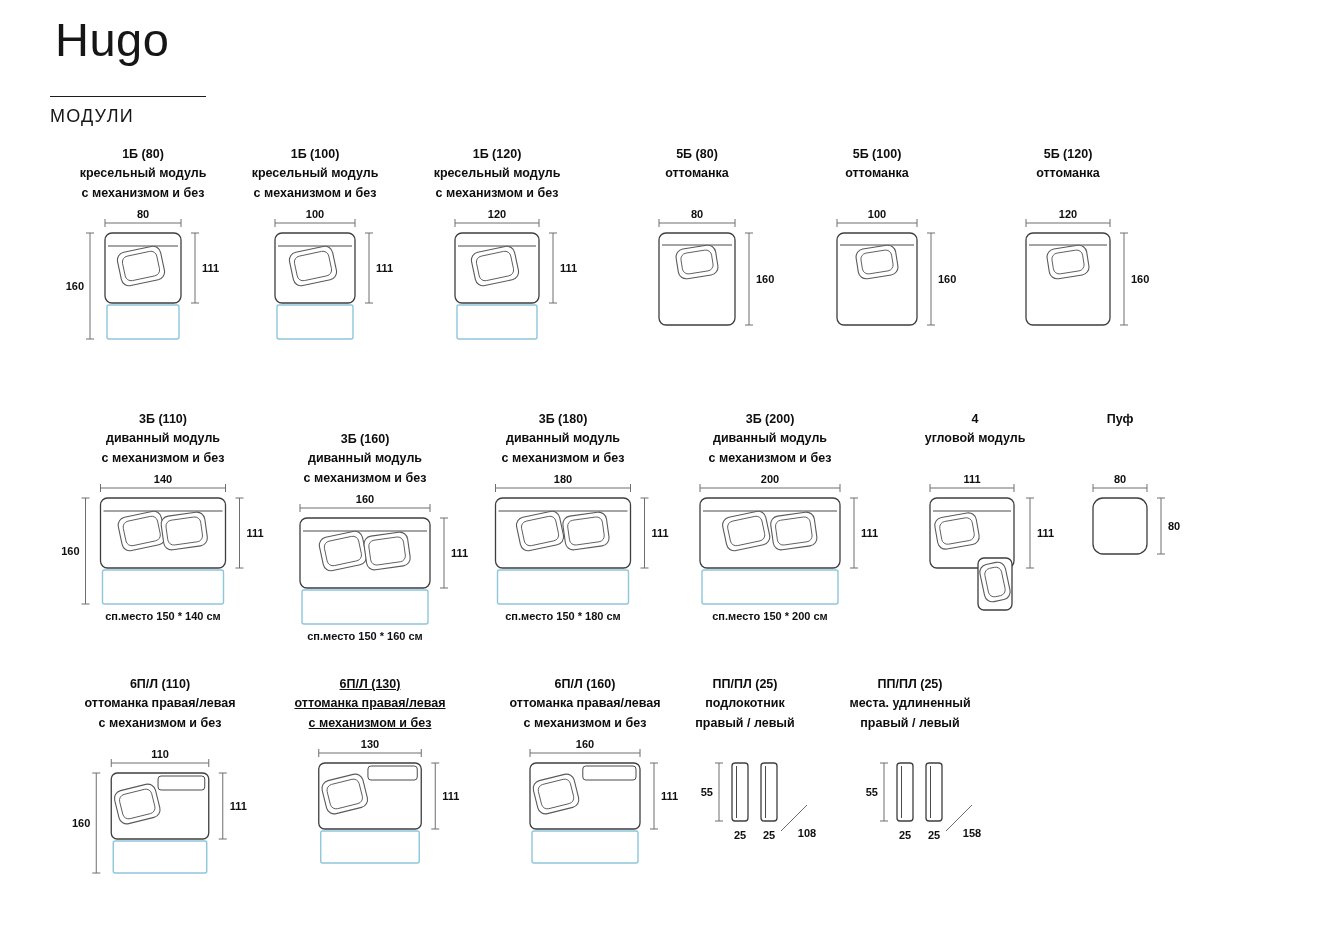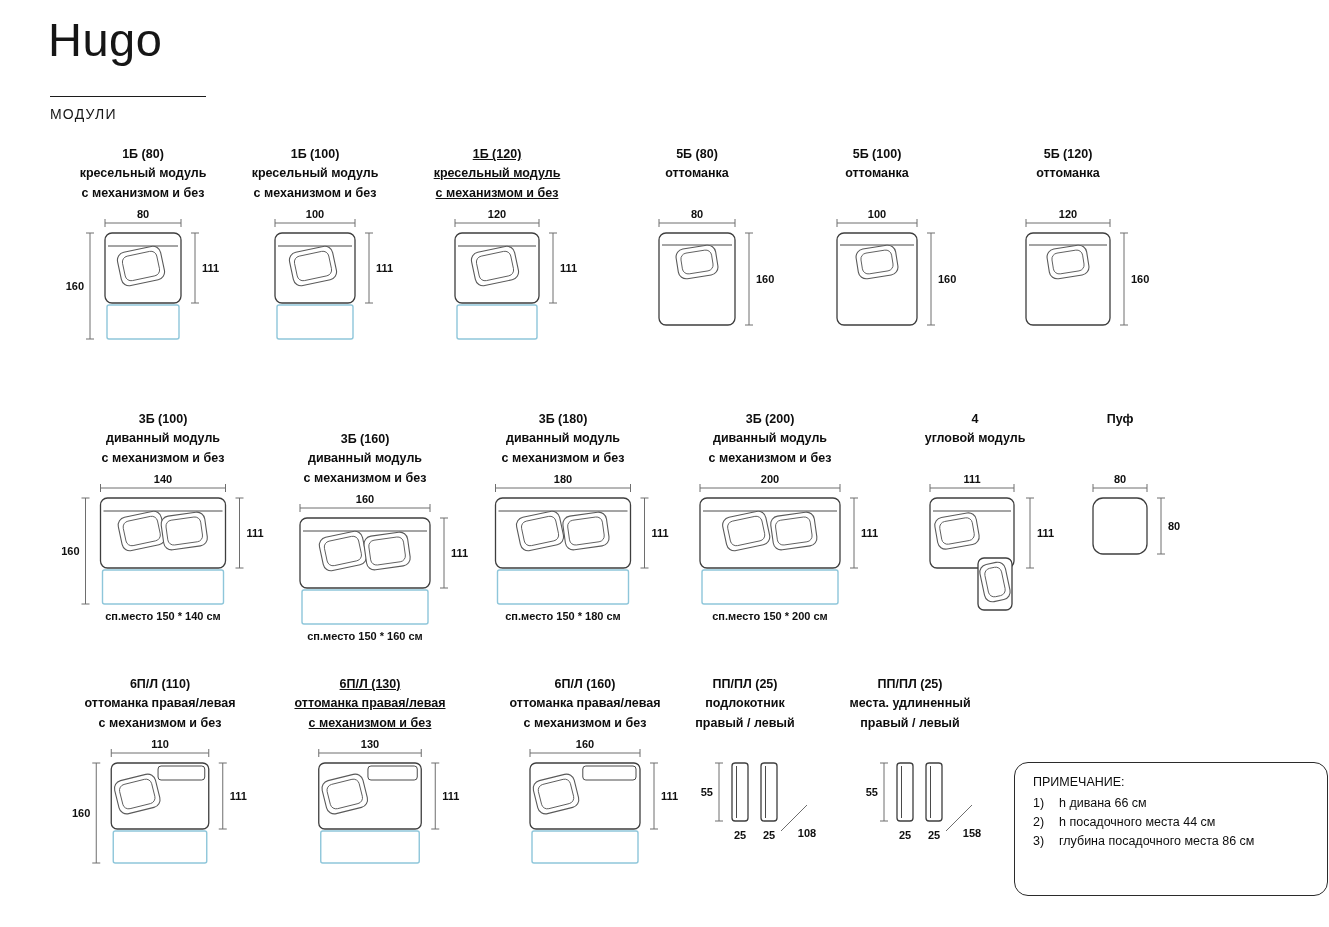--- a/index.html
+++ b/index.html
@@ -1,20 +1,20 @@
 <!DOCTYPE html>
 <html><head>
 <meta charset="utf-8">
 <style>
   html,body{margin:0;padding:0;background:#fff}
   body{font-family:"Liberation Sans",sans-serif;color:#111}
   #page{position:relative;width:1329px;height:927px;background:#fff;overflow:hidden}
-  .brand{position:absolute;left:48px;top:12px;font-size:47px;font-weight:400;letter-spacing:.5px;color:#161616}
+  .brand{position:absolute;left:55px;top:12px;font-size:47px;font-weight:400;letter-spacing:.5px;color:#161616}
   .brand-rule{position:absolute;left:50px;top:96px;width:156px;height:0;border-top:1.6px solid #1c1c1c}
-  .page-subtitle{position:absolute;left:50px;top:106px;font-size:14px;letter-spacing:1.2px;color:#161616}
+  .page-subtitle{position:absolute;left:50px;top:106px;font-size:18px;letter-spacing:1.2px;color:#161616}
   #modules{position:absolute;inset:0}
   .module-cell{position:absolute;width:230px;display:flex;flex-direction:column;align-items:center}
   .mtitle{height:62px;width:230px;text-align:center;font-weight:700;font-size:12.5px;line-height:1.55;color:#0d0d0d}
   .note-box{position:absolute;left:1014px;top:762px;width:278px;height:110px;border:1.5px solid #2b2b2b;border-radius:14px;padding:12px 16px 10px 18px;background:#fff}
   .note-title{font-size:12.5px;margin-bottom:5px;color:#0d0d0d}
   .note-row{display:flex;font-size:12.5px;line-height:1.5;color:#0d0d0d}
   .note-num{width:26px;flex:0 0 26px}
   svg{display:block}
   svg text{font-family:"Liberation Sans",sans-serif}
   .dim{stroke:#6e6e6e;stroke-width:1}
@@ -78,21 +78,21 @@
           <g transform="translate(113 59) rotate(-12)">
             <rect class="pil" x="-22" y="-17" width="44" height="34" rx="8"></rect>
             <rect class="pil2" x="-17.5" y="-12.5" width="35" height="25" rx="6"></rect>
           </g>
           <line class="dim" x1="169" y1="26" x2="169" y2="96"></line>
           <line class="dim" x1="165" y1="26" x2="173" y2="26"></line>
           <line class="dim" x1="165" y1="96" x2="173" y2="96"></line>
           <text class="dimlbl" x="176" y="65" text-anchor="start">111</text>
         </svg>
       </div>
-      <div class="module-cell" style="left: 382px; top: 145px; text-decoration: underline;">
+      <div class="module-cell" style="left: 382px; top: 145px;">
         <div class="mtitle">
           <div>1Б (120)</div>
           <div>кресельный модуль</div>
           <div>с механизмом и без</div>
         </div>
         <svg width="230" height="140" viewBox="0 0 230 140">
           <line class="dim" x1="73" y1="16" x2="157" y2="16"></line>
           <line class="dim" x1="73" y1="12" x2="73" y2="20"></line>
           <line class="dim" x1="157" y1="12" x2="157" y2="20"></line>
           <text class="dimlbl" x="115" y="11" text-anchor="middle">120</text>
@@ -170,21 +170,21 @@
             <rect class="pil2" x="-15.5" y="-10.5" width="31" height="21" rx="6"></rect>
           </g>
           <line class="dim" x1="171" y1="26" x2="171" y2="118"></line>
           <line class="dim" x1="167" y1="26" x2="175" y2="26"></line>
           <line class="dim" x1="167" y1="118" x2="175" y2="118"></line>
           <text class="dimlbl" x="178" y="76" text-anchor="start">160</text>
         </svg>
       </div>
       <div class="module-cell" style="left: 48px; top: 410px;">
         <div class="mtitle">
-          <div>3Б (100)</div>
+          <div>3Б (110)</div>
           <div>диванный модуль</div>
           <div>с механизмом и без</div>
         </div>
         <svg width="230" height="158" viewBox="0 0 230 158">
           <line class="dim" x1="52.5" y1="16" x2="177.5" y2="16"></line>
           <line class="dim" x1="52.5" y1="12" x2="52.5" y2="20"></line>
           <line class="dim" x1="177.5" y1="12" x2="177.5" y2="20"></line>
           <text class="dimlbl" x="115" y="11" text-anchor="middle">140</text>
           <rect x="54.5" y="98" width="121" height="34" rx="2" fill="#fff" stroke="#8ec6da" stroke-width="1.4"></rect>
           <rect class="furn" x="52.5" y="26" width="125" height="70" rx="7"></rect>
@@ -331,21 +331,21 @@
           <line class="dim" x1="88" y1="12" x2="88" y2="20"></line>
           <line class="dim" x1="142" y1="12" x2="142" y2="20"></line>
           <text class="dimlbl" x="115" y="11" text-anchor="middle">80</text>
           <rect class="furn" x="88" y="26" width="54" height="56" rx="10"></rect>
           <line class="dim" x1="156" y1="26" x2="156" y2="82"></line>
           <line class="dim" x1="152" y1="26" x2="160" y2="26"></line>
           <line class="dim" x1="152" y1="82" x2="160" y2="82"></line>
           <text class="dimlbl" x="163" y="58" text-anchor="start">80</text>
         </svg>
       </div>
-      <div class="module-cell" style="left: 45px; top: 675px;">
+      <div class="module-cell" style="left: 45px; top: 675px; gap: 10px;">
         <div class="mtitle">
           <div>6П/Л (110)</div>
           <div>оттоманка правая/левая</div>
           <div>с механизмом и без</div>
         </div>
         <svg width="230" height="135" viewBox="0 0 230 135">
           <line class="dim" x1="66.25" y1="16" x2="163.75" y2="16"></line>
           <line class="dim" x1="66.25" y1="12" x2="66.25" y2="20"></line>
           <line class="dim" x1="163.75" y1="12" x2="163.75" y2="20"></line>
           <text class="dimlbl" x="115" y="11" text-anchor="middle">110</text>
@@ -450,30 +450,13 @@
           <line class="inner" x1="106.5" y1="29" x2="106.5" y2="81"></line>
           <rect class="furn" x="131" y="26" width="16" height="58" rx="3"></rect>
           <line class="inner" x1="135.5" y1="29" x2="135.5" y2="81"></line>
           <text class="dimlbl" x="110" y="102" text-anchor="middle">25</text>
           <text class="dimlbl" x="139" y="102" text-anchor="middle">25</text>
           <line class="dim" x1="151" y1="94" x2="177" y2="68"></line>
           <text class="dimlbl" x="177" y="100" text-anchor="middle">158</text>
         </svg>
       </div>
     </div>
-  <div class="note-box">
-    <div class="note-title">ПРИМЕЧАНИЕ:</div>
-    <div id="note-list">
-        <div class="note-row">
-          <span class="note-num">1)</span>
-          <span>h дивана 66 см</span>
-        </div>
-        <div class="note-row">
-          <span class="note-num">2)</span>
-          <span>h посадочного места 44 см</span>
-        </div>
-        <div class="note-row">
-          <span class="note-num">3)</span>
-          <span>глубина посадочного места 86 см</span>
-        </div>
-      </div>
-  </div>
 </div>
 
 </body></html>

